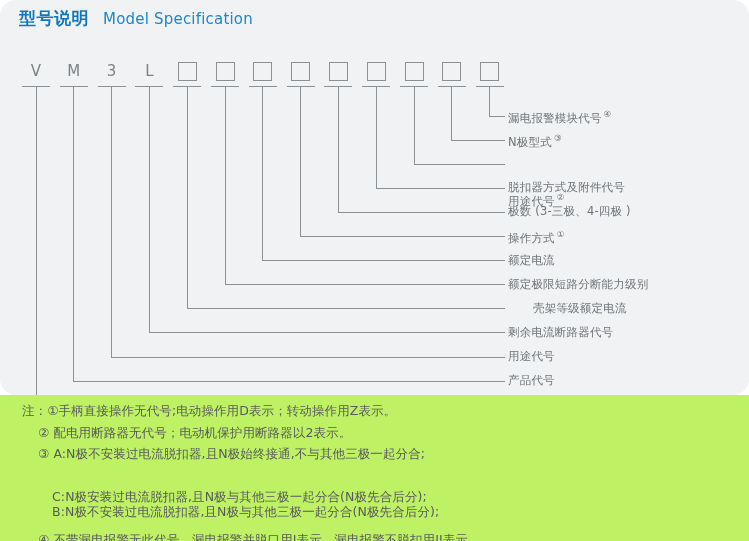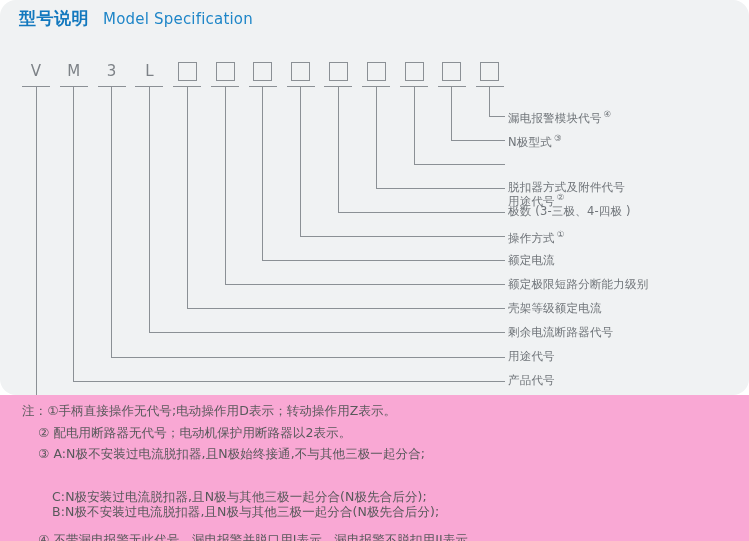--- a/index.html
+++ b/index.html
@@ -95,21 +95,21 @@
     margin-left: 2px;
   }
 
   
   #footnotes {
     position: absolute;
     left: 0;
     top: 395px;
     width: 749px;
     height: 146px;
-    background: #f9a8d4;
+    background: #bef264;
   }
   .note-line {
     position: absolute;
     font-size: 12.5px;
     color: #58595b;
     white-space: nowrap;
     line-height: 1;
     letter-spacing: 0.1px;
   }
 </style>
@@ -170,21 +170,21 @@
 
   <div id="label-layer">
       <div class="lead-label" style="top: 110px;"><span>漏电报警模块代号</span><sup>④</sup></div>
       <div class="lead-label" style="top: 134.1px;"><span>N极型式</span><sup>③</sup></div>
       <div class="lead-label" style="top: 158.2px; margin-top: 35px;"><span>用途代号</span><sup>②</sup></div>
       <div class="lead-label" style="top: 182.3px;"><span>脱扣器方式及附件代号</span></div>
       <div class="lead-label" style="top: 206.4px;"><span>极数 (3-三极、4-四极 )</span></div>
       <div class="lead-label" style="top: 230.5px; font-family: Liberation Mono, monospace;"><span>操作方式</span><sup>①</sup></div>
       <div class="lead-label" style="top: 254.6px;"><span>额定电流</span></div>
       <div class="lead-label" style="top: 278.7px;"><span>额定极限短路分断能力级别</span></div>
-      <div class="lead-label" style="top: 302.8px;"><span>壳架等级额定电流</span></div>
+      <div class="lead-label" style="top: 302.8px; margin-left: 25px;"><span>壳架等级额定电流</span></div>
       <div class="lead-label" style="top: 326.9px;"><span>剩余电流断路器代号</span></div>
       <div class="lead-label" style="top: 351px;"><span>用途代号</span></div>
       <div class="lead-label" style="top: 375.1px;"><span>产品代号</span></div>
       <div class="lead-label" style="top: 399.2px;"><span>企业代号</span></div>
     </div>
 </div>
 
 <div id="footnotes">
     <div class="note-line" style="top: 10px; left: 22px;">注：①手柄直接操作无代号;电动操作用D表示；转动操作用Z表示。</div>
     <div class="note-line" style="top: 31.5px; left: 38px;">② 配电用断路器无代号；电动机保护用断路器以2表示。</div>

